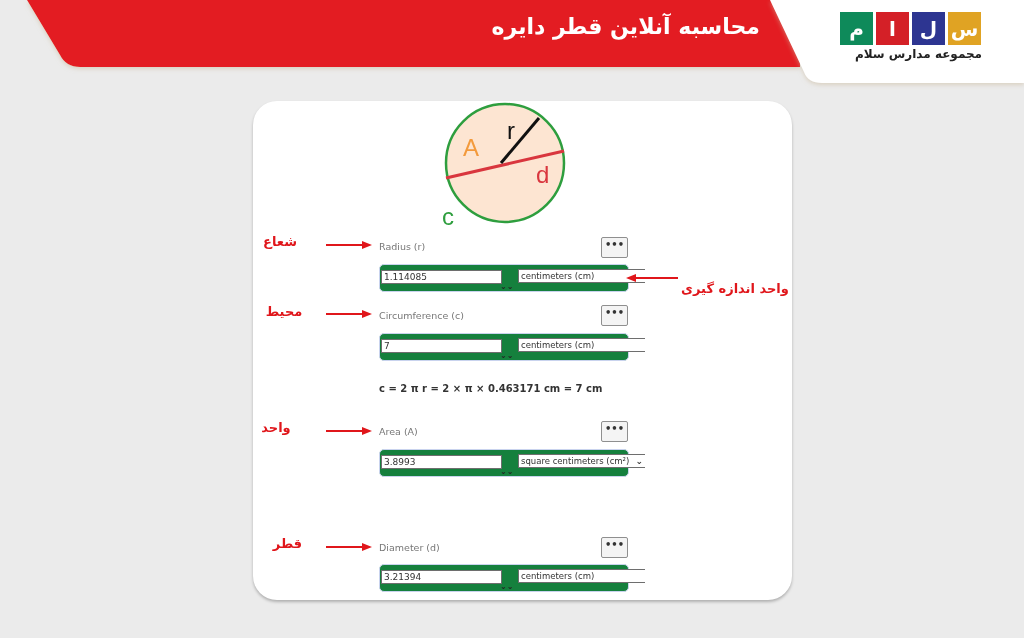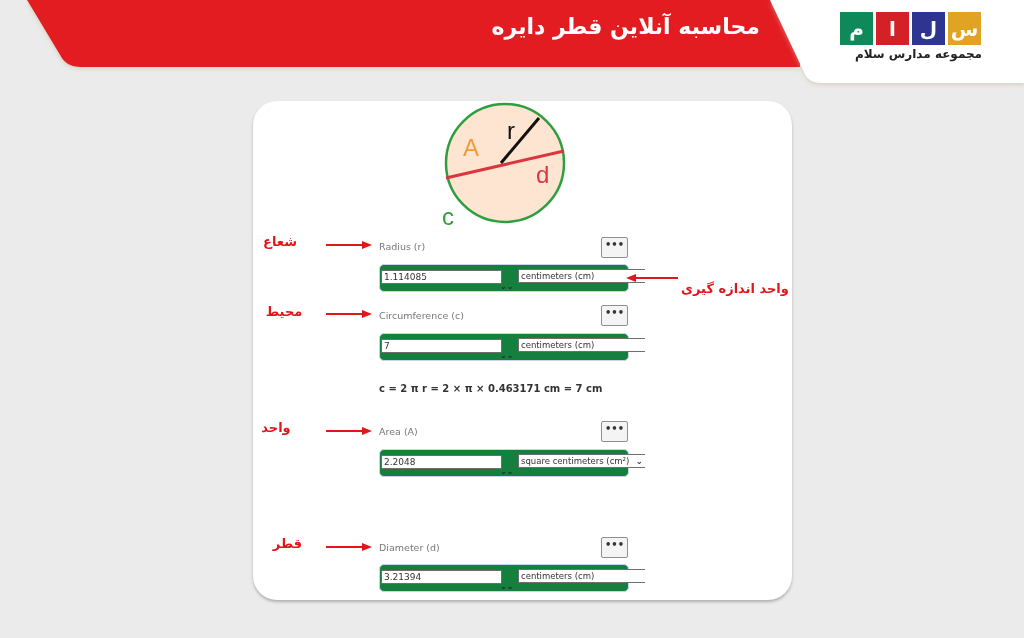--- a/index.html
+++ b/index.html
@@ -134,21 +134,21 @@
   <div class="input-row" style="top:232px">
     <div class="value-input">7</div>
     <div class="unit-select"><span>centimeters (cm)</span></div>
     <div class="swap-icon">⌄⌄</div>
   </div>
   <div class="formula" style="top:282px">c = 2 π r = 2 × π × 0.463171 cm = 7 cm</div>
 
   <div class="field-label" style="top:325px">Area (A)</div>
   <div class="more-btn" style="top:320px">•••</div>
   <div class="input-row" style="top:348px">
-    <div class="value-input">2.2048</div>
+    <div class="value-input">3.8993</div>
     <div class="unit-select"><span>square centimeters (cm²)</span><span class="caret">⌄</span></div>
     <div class="swap-icon">⌄⌄</div>
   </div>
 
   <div class="field-label" style="top:441px">Diameter (d)</div>
   <div class="more-btn" style="top:436px">•••</div>
   <div class="input-row" style="top:463px">
     <div class="value-input">3.21394</div>
     <div class="unit-select"><span>centimeters (cm)</span></div>
     <div class="swap-icon">⌄⌄</div>

